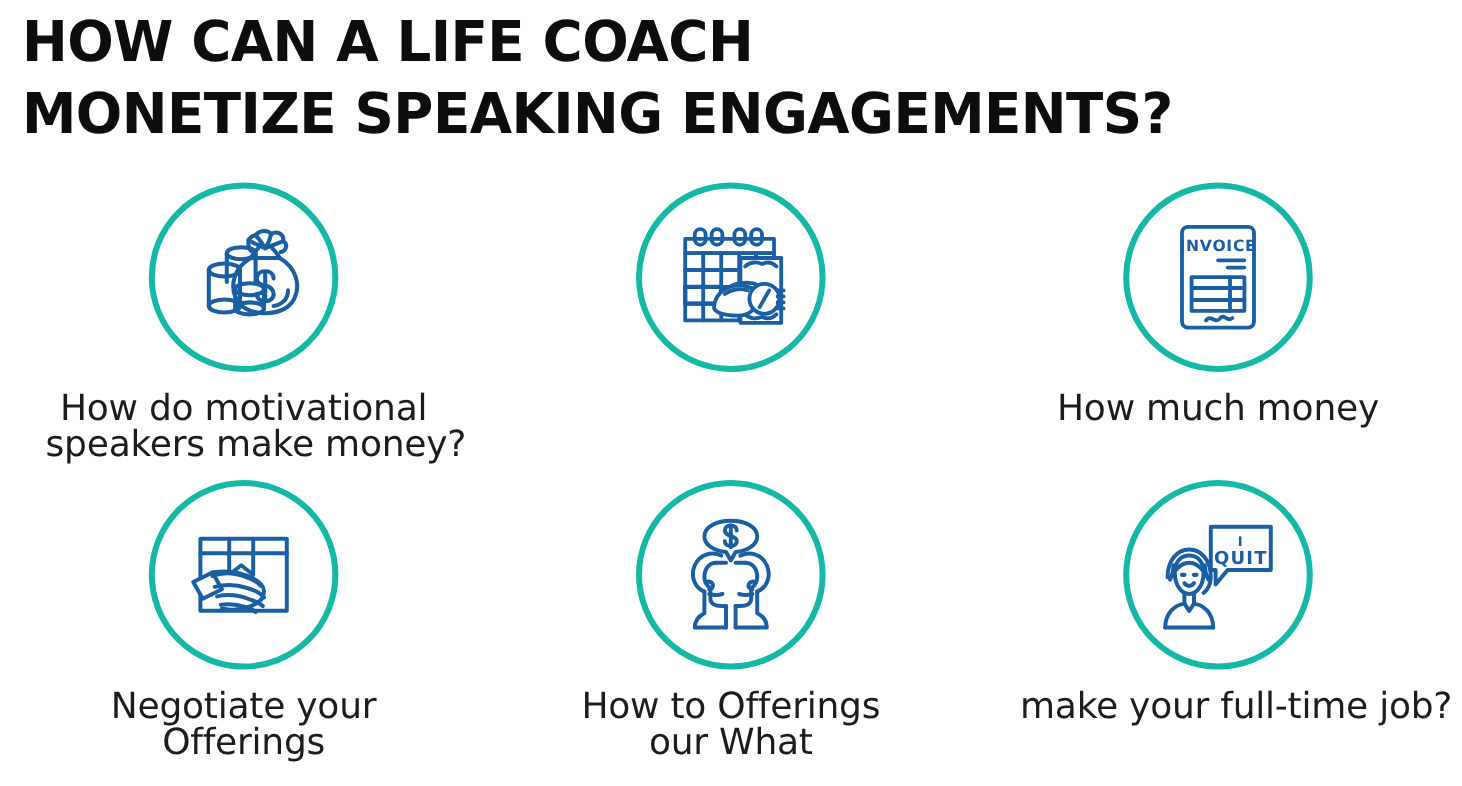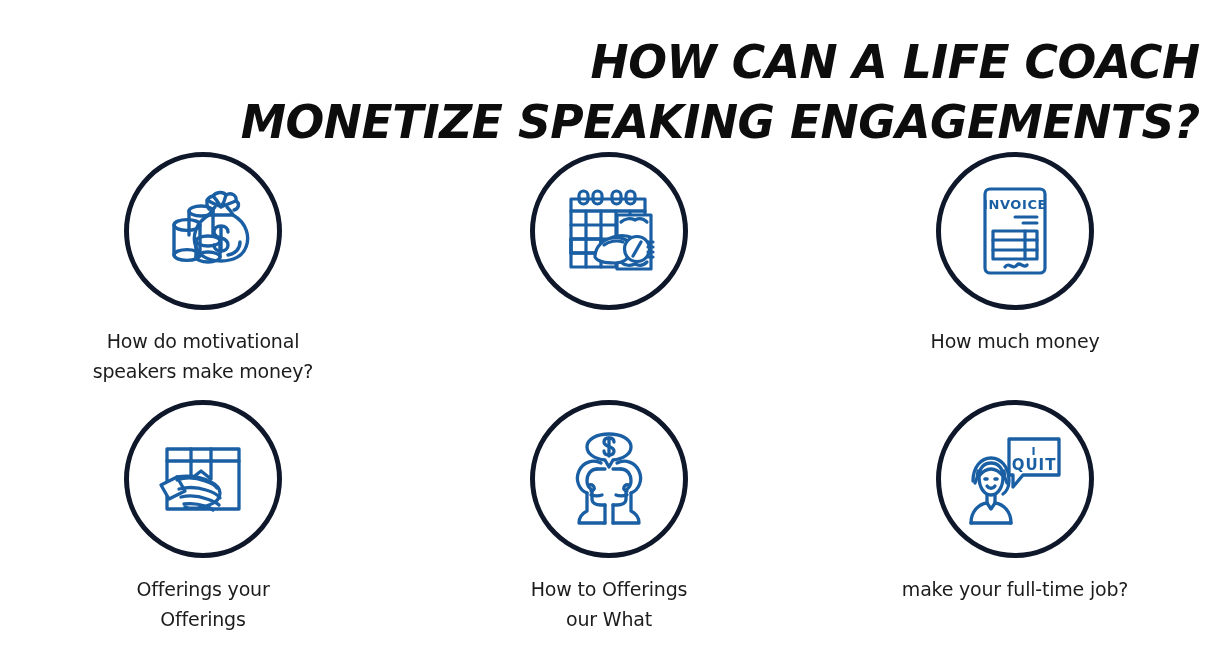--- a/index.html
+++ b/index.html
@@ -19,23 +19,22 @@
     width: 1218px;
     height: 655px;
     position: relative;
     background: #ffffff;
     box-sizing: border-box;
   }
 
   
   .title-block {
     width: 100%;
-    padding-top: 32px;
-    text-align: right;
-    font-style: italic;
+    padding-top: 6px;
+    text-align: left;
   }
   .title-line {
     font-family: "DejaVu Sans", "Liberation Sans", sans-serif;
     font-weight: 700;
     font-size: 47px;
     line-height: 60px;
     letter-spacing: -0.5px;
     color: #0d0d0d;
     white-space: nowrap;
     transform: scaleX(0.97);
@@ -54,35 +53,35 @@
     width: 406px;
     height: 248px;
     display: flex;
     flex-direction: column;
     align-items: center;
   }
   .icon-circle {
     width: 158px;
     height: 158px;
     border-radius: 50%;
-    border: 5px solid #0f172a;
+    border: 5px solid #14b8a6;
     box-sizing: border-box;
     display: flex;
     align-items: center;
     justify-content: center;
     background: #ffffff;
   }
   .icon-circle svg {
     display: block;
   }
   .caption {
     margin-top: 16px;
     text-align: center;
     font-family: "DejaVu Sans", "Liberation Sans", sans-serif;
-    font-size: 19px;
+    font-size: 30px;
     line-height: 30px;
     color: #1c1c1c;
     letter-spacing: -0.2px;
     max-width: 330px;
   }
   .caption .ln {
     display: block;
     white-space: nowrap;
   }
 </style>
@@ -214,21 +213,21 @@
             <path d="M10 58 L26 50 L34 64 L18 72 Z" fill="#ffffff"></path>
             <path d="M26 53 C34 50 44 50 54 54 C60 56 64 58 66 61" fill="#ffffff"></path>
             <path d="M28 62 C36 60 46 60 55 63 C62 65 67 68 69 71"></path>
             <path d="M30 70 C38 68 48 69 56 72 C62 74 66 76 68 78"></path>
             <path d="M33 77 C40 76 48 77 54 79 C58 80 61 82 62 83"></path>
             <path d="M26 50 C38 48 50 50 60 55 C66 58 69 62 69 66 C69 72 64 76 58 78 C50 81 40 82 34 80"></path>
           </svg>
         </span>
       </div>
       <div class="caption">
-        <span class="ln">Offerings your</span>
+        <span class="ln">Negotiate your</span>
         <span class="ln">Offerings</span>
       </div>
     </div>
 
     <div class="card">
       <div class="icon-circle">
         <span>
           <svg width="104" height="104" viewBox="0 0 104 104" fill="none" stroke="#1a5fa3" stroke-width="3.3" stroke-linecap="round" stroke-linejoin="round">
 
             <path d="M30 20 C30 12 40 7 52 7 C64 7 74 12 74 20 C74 27 66 32 56 33 L52 40 L48 33 C38 32 30 27 30 20 Z" fill="#ffffff"></path>

